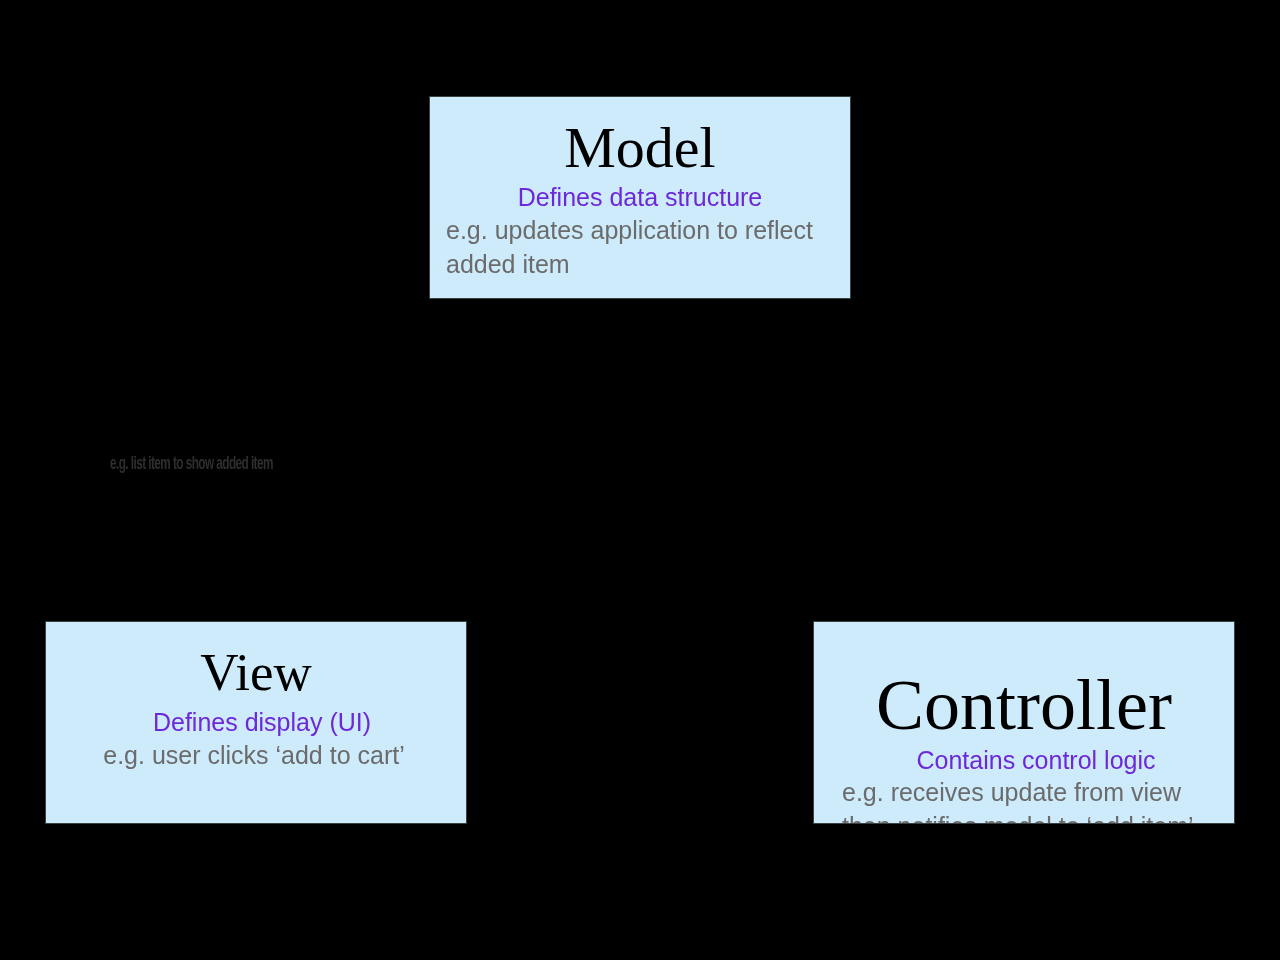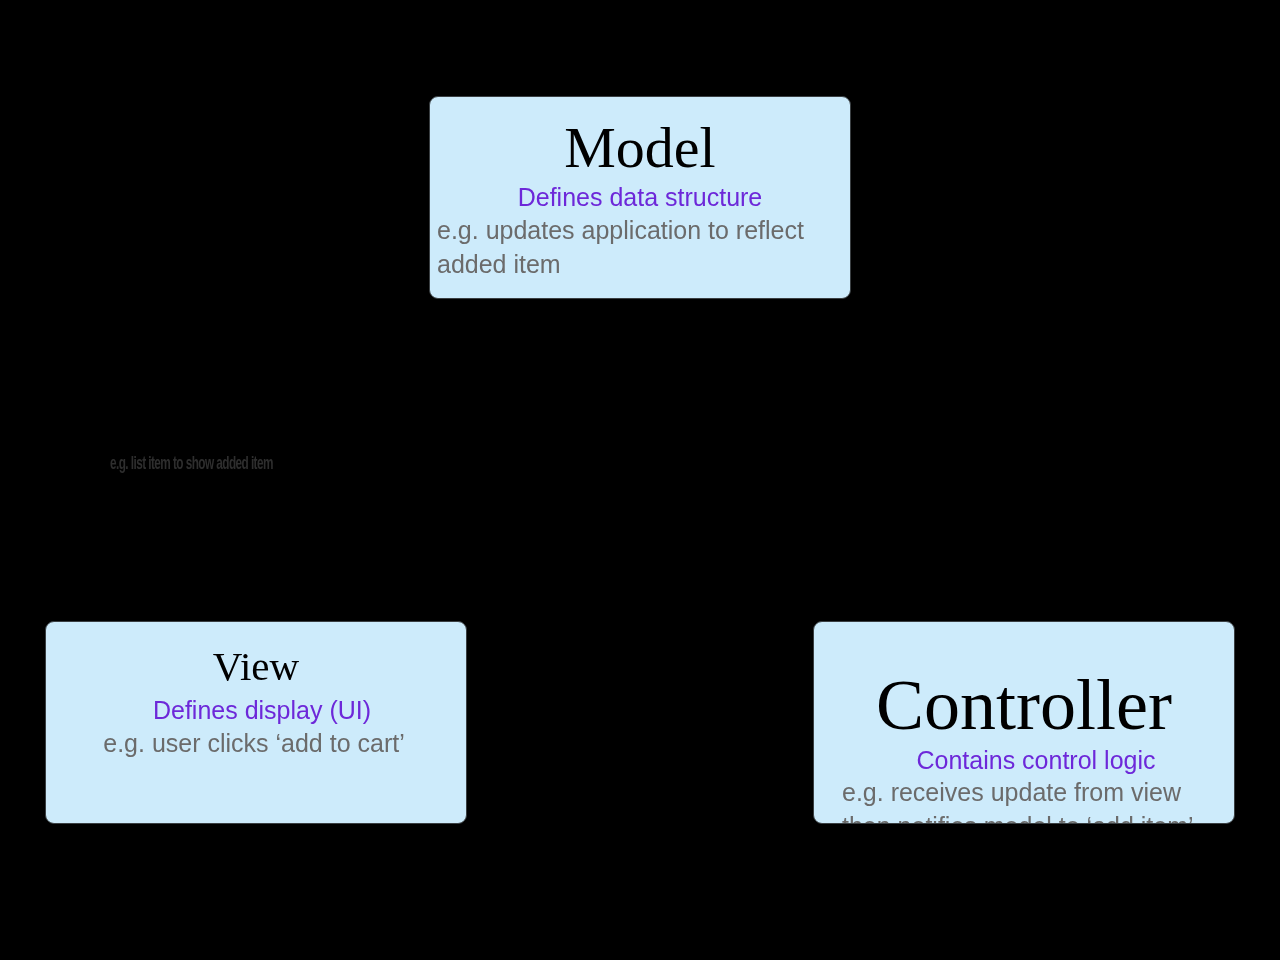--- a/index.html
+++ b/index.html
@@ -17,21 +17,21 @@
     height: 960px;
     background: #000000;
     font-family: "Liberation Sans", sans-serif;
   }
 
   
   .node-box {
     position: absolute;
     background: #cdebfb;
     border: 1px solid #3a3f42;
-    border-radius: 9px;
+    border-radius: 0;
     overflow: hidden;
   }
 
   .node-title {
     display: block;
     width: 100%;
     text-align: center;
     font-family: "Liberation Serif", serif;
     color: #000000;
     line-height: 1.0;
@@ -61,30 +61,30 @@
 
   
   #model-box {
     left: 429px;
     top: 96px;
     width: 422px;
     height: 203px;
   }
   #model-box .node-title { font-size: 58px; padding-top: 22px; }
   #model-box .node-subtitle { margin-top: 7px; }
-  #model-box .node-example { padding-left: 7px; padding-right: 8px; margin-top: 4px; }
+  #model-box .node-example { padding-left: 16px; padding-right: 8px; margin-top: 4px; }
 
   
   #view-box {
     left: 45px;
     top: 621px;
     width: 422px;
     height: 203px;
   }
-  #view-box .node-title { font-size: 41px; padding-top: 24px; }
+  #view-box .node-title { font-size: 53px; padding-top: 24px; }
   #view-box .node-subtitle { margin-top: 10px; padding-left: 12px; }
   #view-box .node-example {
     text-align: center;
     margin-top: 4px;
     padding-left: 2px;
     padding-right: 6px;
   }
 
   
   #controller-box {

